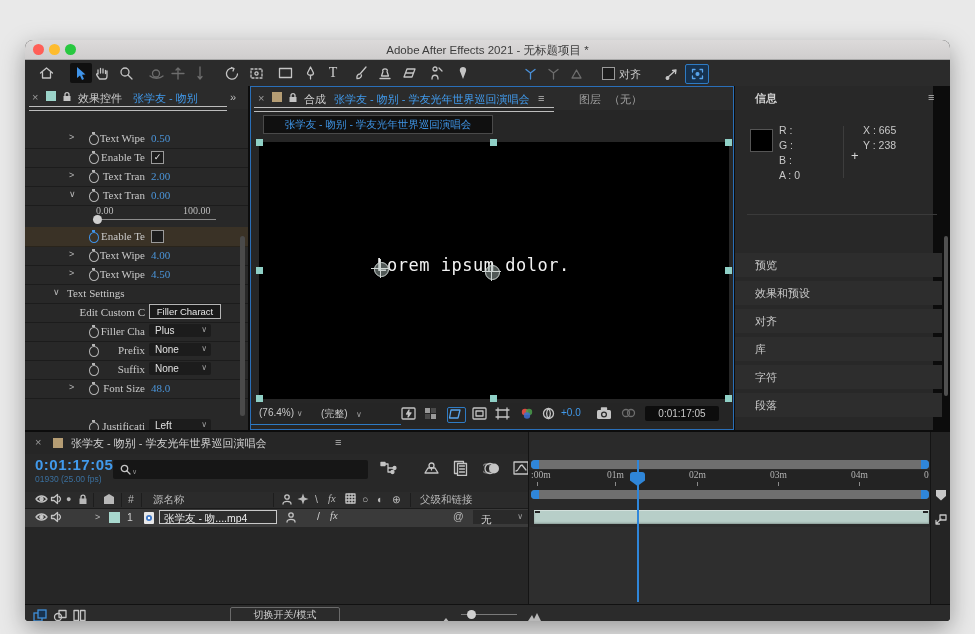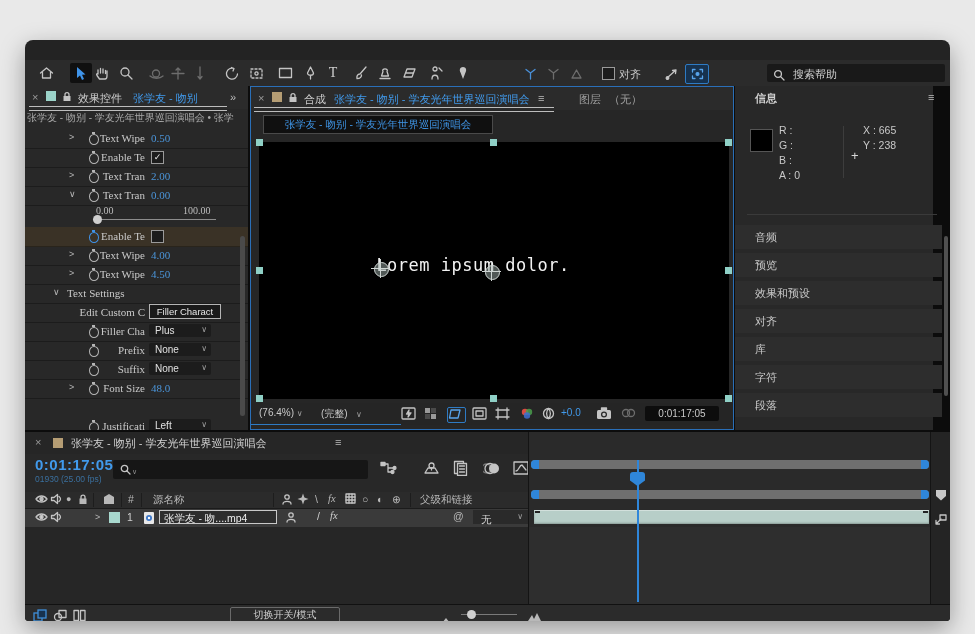--- a/index.html
+++ b/index.html
@@ -72,20 +72,26 @@
   .bbar{position:absolute;left:0;top:172px;width:100%;height:19px;background:#2b2b2b;border-top:1px solid #111;}
   .playline{position:absolute;left:612px;top:28px;width:2px;height:142px;background:#2f86d9;}
   .playhead{position:absolute;left:605px;top:40px;width:15px;height:14px;background:#2f86d9;border-radius:3px 3px 0 0;clip-path:polygon(0 0,100% 0,100% 60%,50% 100%,0 60%);}
   .noselect{user-select:none;}
 </style>
 </head>
 <body class="noselect">
 
 <div id="win">
 
+  <div class="titlebar">
+    <span class="tl-dot" style="left:8px;background:#ff5f57;"></span>
+    <span class="tl-dot" style="left:24px;background:#febc2e;"></span>
+    <span class="tl-dot" style="left:40px;background:#28c840;"></span>
+    <div class="win-title">Adobe After Effects 2021 - 无标题项目 *</div>
+  </div>
 
   <div class="toolbar">
     <span class="tool" style="left:10px;">
         <svg class="ln" width="15" height="14">
           <path d="M1.5 7 L7.5 2 L13.5 7 M3.5 6.5 V12 H11.5 V6.5"></path>
         </svg>
       </span>
     <span class="tool sel" style="left:45px;">
         <svg width="12" height="15">
           <path d="M2 1 L2 12 L5 9.5 L7 14 L9 13 L7 8.8 L10.5 8.6 Z" fill="#3f93e8"></path>
@@ -188,45 +194,37 @@
           <path d="M2 11 L11 3 M11 3 L7.5 3.5 M11 3 L10.5 6.5"></path>
           <circle cx="2.5" cy="11" r="1.3" fill="#c4c4c4"></circle>
         </svg>
       </span>
     <span class="tool" style="left:660px;background:#17324e;border:1px solid #2e7bc4;border-radius:2px;height:18px;top:4px;">
         <svg class="ln" width="13" height="12" style="stroke:#58a4ec;">
           <path d="M1.5 4 V1.5 H4 M9 1.5 H11.5 V4 M11.5 8 V10.5 H9 M4 10.5 H1.5 V8"></path>
           <circle cx="6.5" cy="6" r="1.4" fill="#58a4ec"></circle>
         </svg>
       </span>
-    <div style="position:absolute;left:742px;top:4px;width:178px;height:18px;background:#191919;border-radius:2px;">
-      <span class="ic" style="position:absolute;left:6px;top:3px;"><svg class="ln" width="12" height="12">
-            <circle cx="5" cy="5" r="3.4"></circle>
-            <path d="M7.6 7.6 L11 11"></path>
-          </svg></span>
-      <span style="position:absolute;left:26px;top:3px;font-size:11px;color:#cfcfcf;">搜索帮助</span>
-    </div>
   </div>
 
   <div class="main">
 
     <section id="ec">
       <div class="phead">
         <span style="left:7px;color:#9a9a9a;">×</span>
         <span class="chip" style="left:21px;background:#9bd3c9;"></span>
         <span class="lock" style="left:37px;"><svg class="ln" width="10" height="11">
               <rect x="1.5" y="5" width="7" height="5" fill="#c4c4c4" stroke="none"></rect>
               <path d="M3 5 V3.5 C3 1,7 1,7 3.5 V5"></path>
             </svg></span>
         <span style="left:53px;">效果控件</span>
         <span class="bluetxt" style="left:108px;">张学友 - 吻别</span>
         <span style="left:205px;color:#bdbdbd;">»</span>
         <div class="tabline" style="left:4px;top:20px;width:198px;"></div>
       </div>
-      <div style="position:absolute;left:2px;top:25px;width:218px;height:16px;font-size:10px;color:#a8a8a8;white-space:nowrap;overflow:hidden;">张学友 - 吻别 - 学友光年世界巡回演唱会 • 张学</div>
 
       <div class="er" style="top:43px;">
         <span class="chev">&gt;</span>
           <span class="sw"></span>
         <span class="nm serif">Text Wipe</span>
           <span class="val serif">0.50</span>
       </div>
       <div class="er" style="top:62px;">
         <span class="sw"></span>
         <span class="nm serif">Enable Te</span>
@@ -390,21 +388,20 @@
       <div style="position:absolute;left:15px;top:43px;width:21px;height:21px;background:#000;border:1px solid #555;"></div>
       <span class="infoline" style="left:44px;top:38px;">R :</span>
       <span class="infoline" style="left:44px;top:53px;">G :</span>
       <span class="infoline" style="left:44px;top:68px;">B :</span>
       <span class="infoline" style="left:44px;top:83px;">A :  0</span>
       <div style="position:absolute;left:108px;top:40px;width:1px;height:52px;background:#3d3d3d;"></div>
       <span class="infoline" style="left:128px;top:38px;">X :  665</span>
       <span class="infoline" style="left:128px;top:53px;">Y :  238</span>
       <span class="infoline" style="left:116px;top:62px;font-size:13px;color:#d8d8d8;">+</span>
       <div style="position:absolute;left:12px;top:128px;width:190px;height:1px;background:#3a3a3a;"></div>
-      <div class="rtab" style="top:139px;">音频</div>
       <div class="rtab" style="top:167px;">预览</div>
       <div class="rtab" style="top:195px;">效果和预设</div>
       <div class="rtab" style="top:223px;">对齐</div>
       <div class="rtab" style="top:251px;">库</div>
       <div class="rtab" style="top:307px;">段落</div>
       <div class="rtab" style="top:279px;">字符</div>
       <div style="position:absolute;left:209px;top:150px;width:4px;height:160px;background:#505050;border-radius:2px;"></div>
     </section>
   </div>
 
@@ -448,20 +445,33 @@
             <circle cx="3.5" cy="6.5" r="4.5" stroke-opacity=".5"></circle>
           </svg></span>
       <span class="ic" style="position:absolute;left:488px;top:7px;"><svg class="ln" width="16" height="14">
             <rect x="1" y="1" width="14" height="12"></rect>
             <path d="M3 10 C6 10,6 4,9 4 L13 9"></path>
           </svg></span>
     </div>
 
     <div id="rp">
       <div class="wab" style="top:28px;"></div>
+      <div style="position:absolute;left:0;top:38px;width:100%;height:20px;background:#232323;">
+        <span class="rulerlab" style="left:2px;">:00m</span>
+        <span class="rulerlab" style="left:78px;">01m</span>
+        <span class="rulerlab" style="left:160px;">02m</span>
+        <span class="rulerlab" style="left:241px;">03m</span>
+        <span class="rulerlab" style="left:322px;">04m</span>
+        <span class="rulerlab" style="left:395px;">0</span>
+        <span class="tick" style="left:8px;"></span>
+          <span class="tick" style="left:86px;"></span>
+          <span class="tick" style="left:168px;"></span>
+          <span class="tick" style="left:249px;"></span>
+          <span class="tick" style="left:330px;"></span>
+      </div>
       <div class="wab" style="top:58px;"></div>
       <div style="position:absolute;left:5px;top:78px;width:395px;height:14px;background:#b7cec8;box-shadow:inset 0 1px 0 rgba(255,255,255,.4), inset 0 -1px 2px rgba(0,0,0,.25);">
         <span style="position:absolute;left:1px;top:1px;width:5px;height:2px;background:#222;"></span>
         <span style="position:absolute;right:1px;top:1px;width:5px;height:2px;background:#222;"></span>
       </div>
     </div>
 
     <div class="colhead">
       <span class="ic" style="left:10px;"><svg class="ln" width="13" height="12">
             <path d="M1 6 C4 2,9 2,12 6 C9 10,4 10,1 6 Z"></path>

